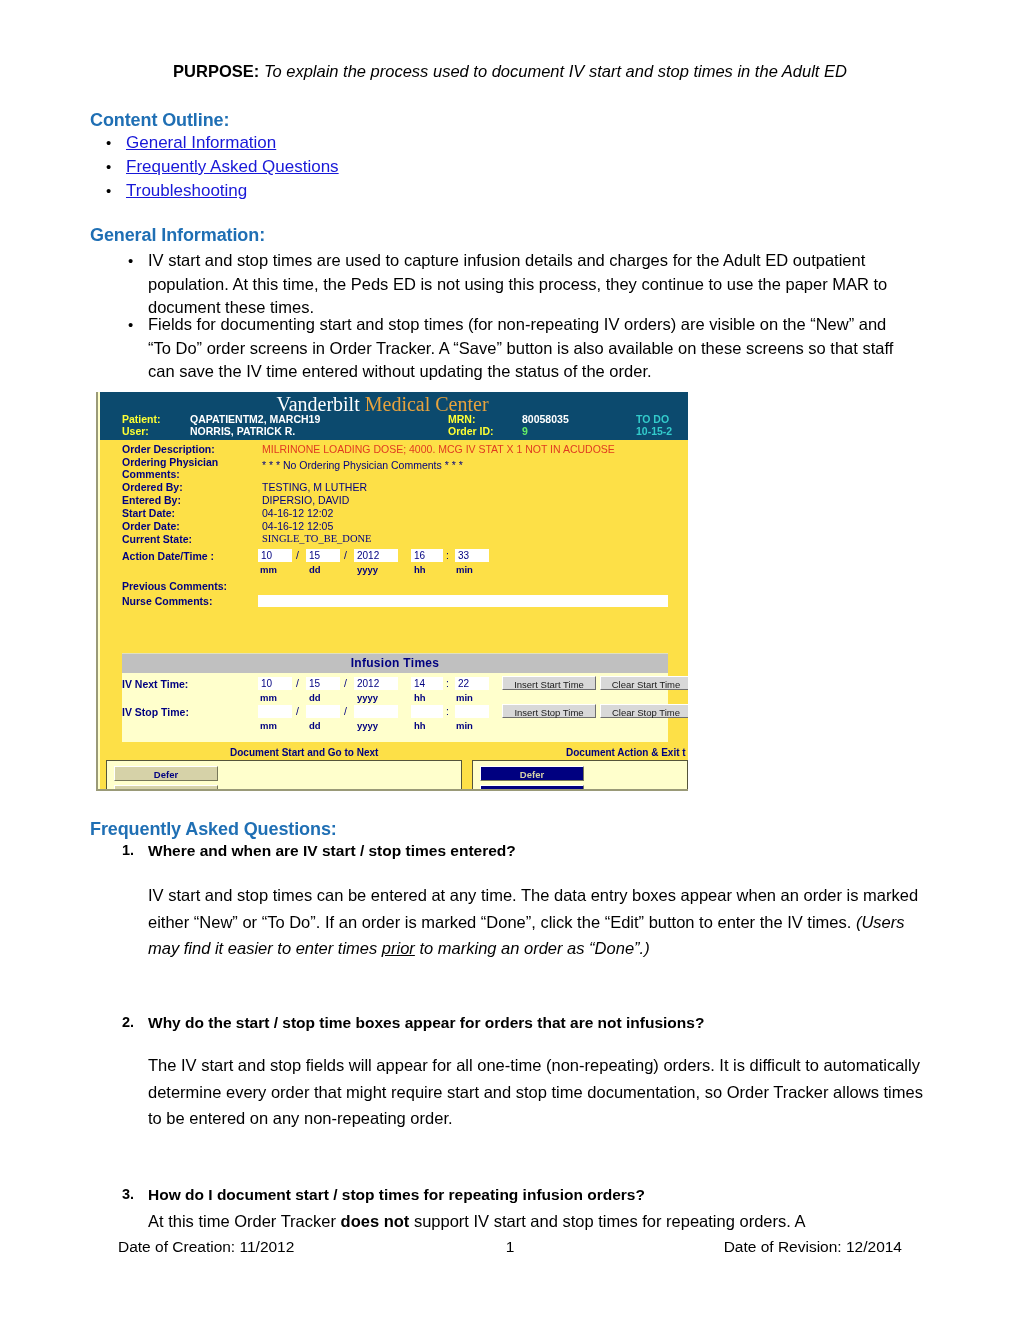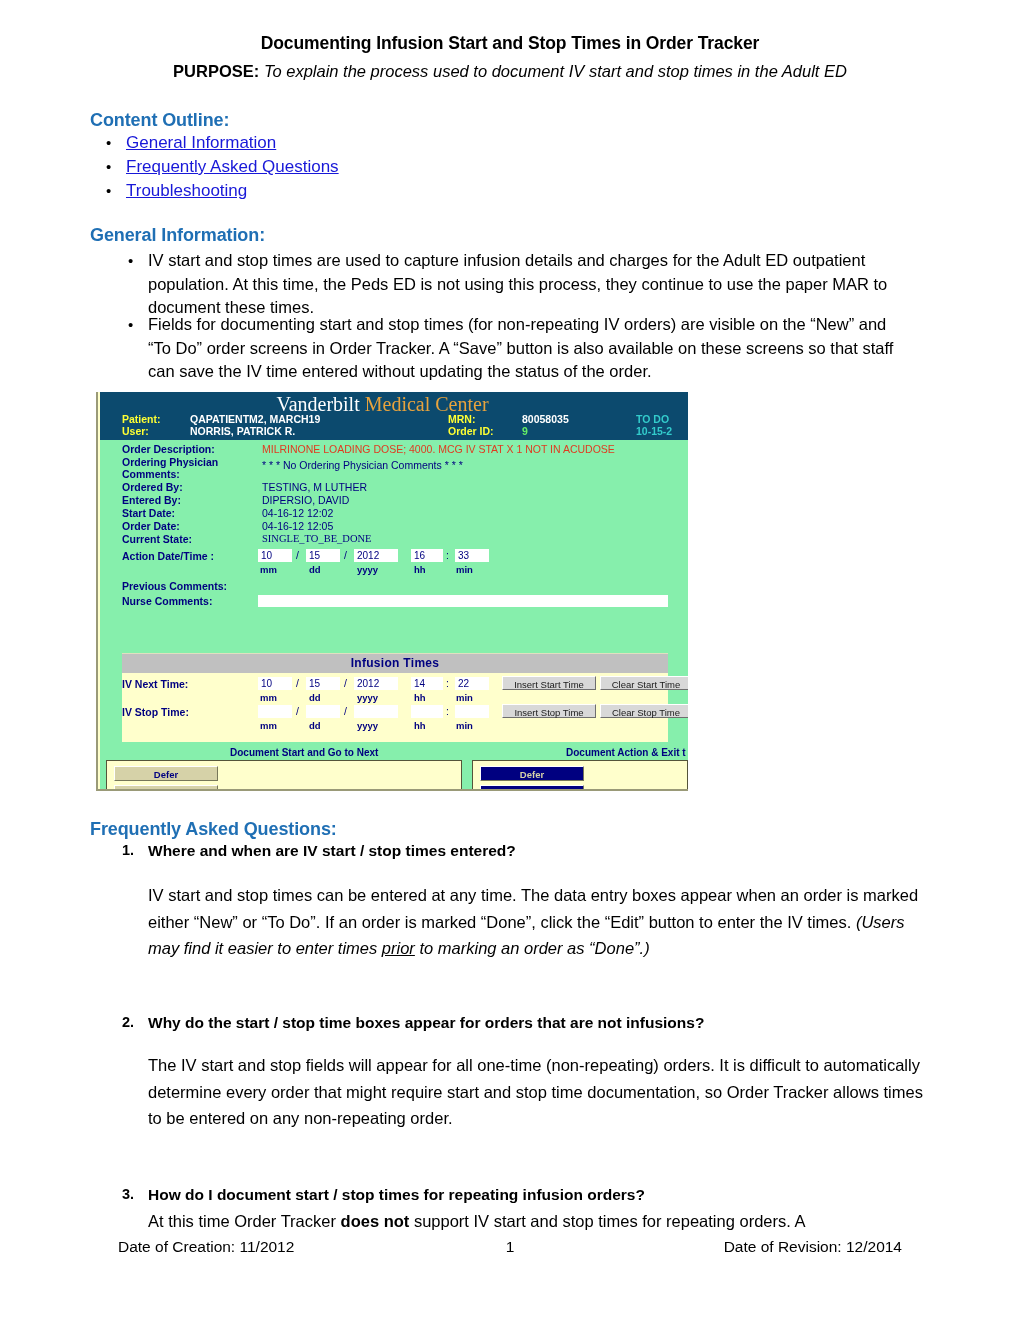--- a/index.html
+++ b/index.html
@@ -164,21 +164,21 @@
   .bnr-val { color: #ffffff; }
   .bnr-cy  { color: #33cccc; }
   .bnr-gr  { color: #66ee66; }
 
   
   .shot-body {
     position: absolute;
     left: 2px; top: 48px;
     width: 590px;
     height: 349px;
-    background: #86efac;
+    background: #fde047;
   }
   .f-lbl {
     position: absolute;
     font-size: 10.5px;
     font-weight: bold;
     color: #000080;
     white-space: nowrap;
   }
   .f-val {
     position: absolute;
@@ -293,21 +293,20 @@
     font-size: 11px;
     color: #000080;
     white-space: nowrap;
   }
 </style>
 </head>
 <body>
 
 <div class="page">
 
-  <div class="doc-title">Documenting Infusion Start and Stop Times in Order Tracker</div>
   <div class="doc-purpose">
     <span class="lbl">PURPOSE:</span>
     <span class="txt">To explain the process used to document IV start and stop times in the Adult ED</span>
   </div>
 
   <div class="sec-head" style="left:90px; top:110px;">Content Outline:</div>
 
   <div class="bullet-row" style="left:100px; top:131px; width:420px;">
     <span class="bullet-dot">•</span>
     <span class="bullet-text link">General Information</span>

